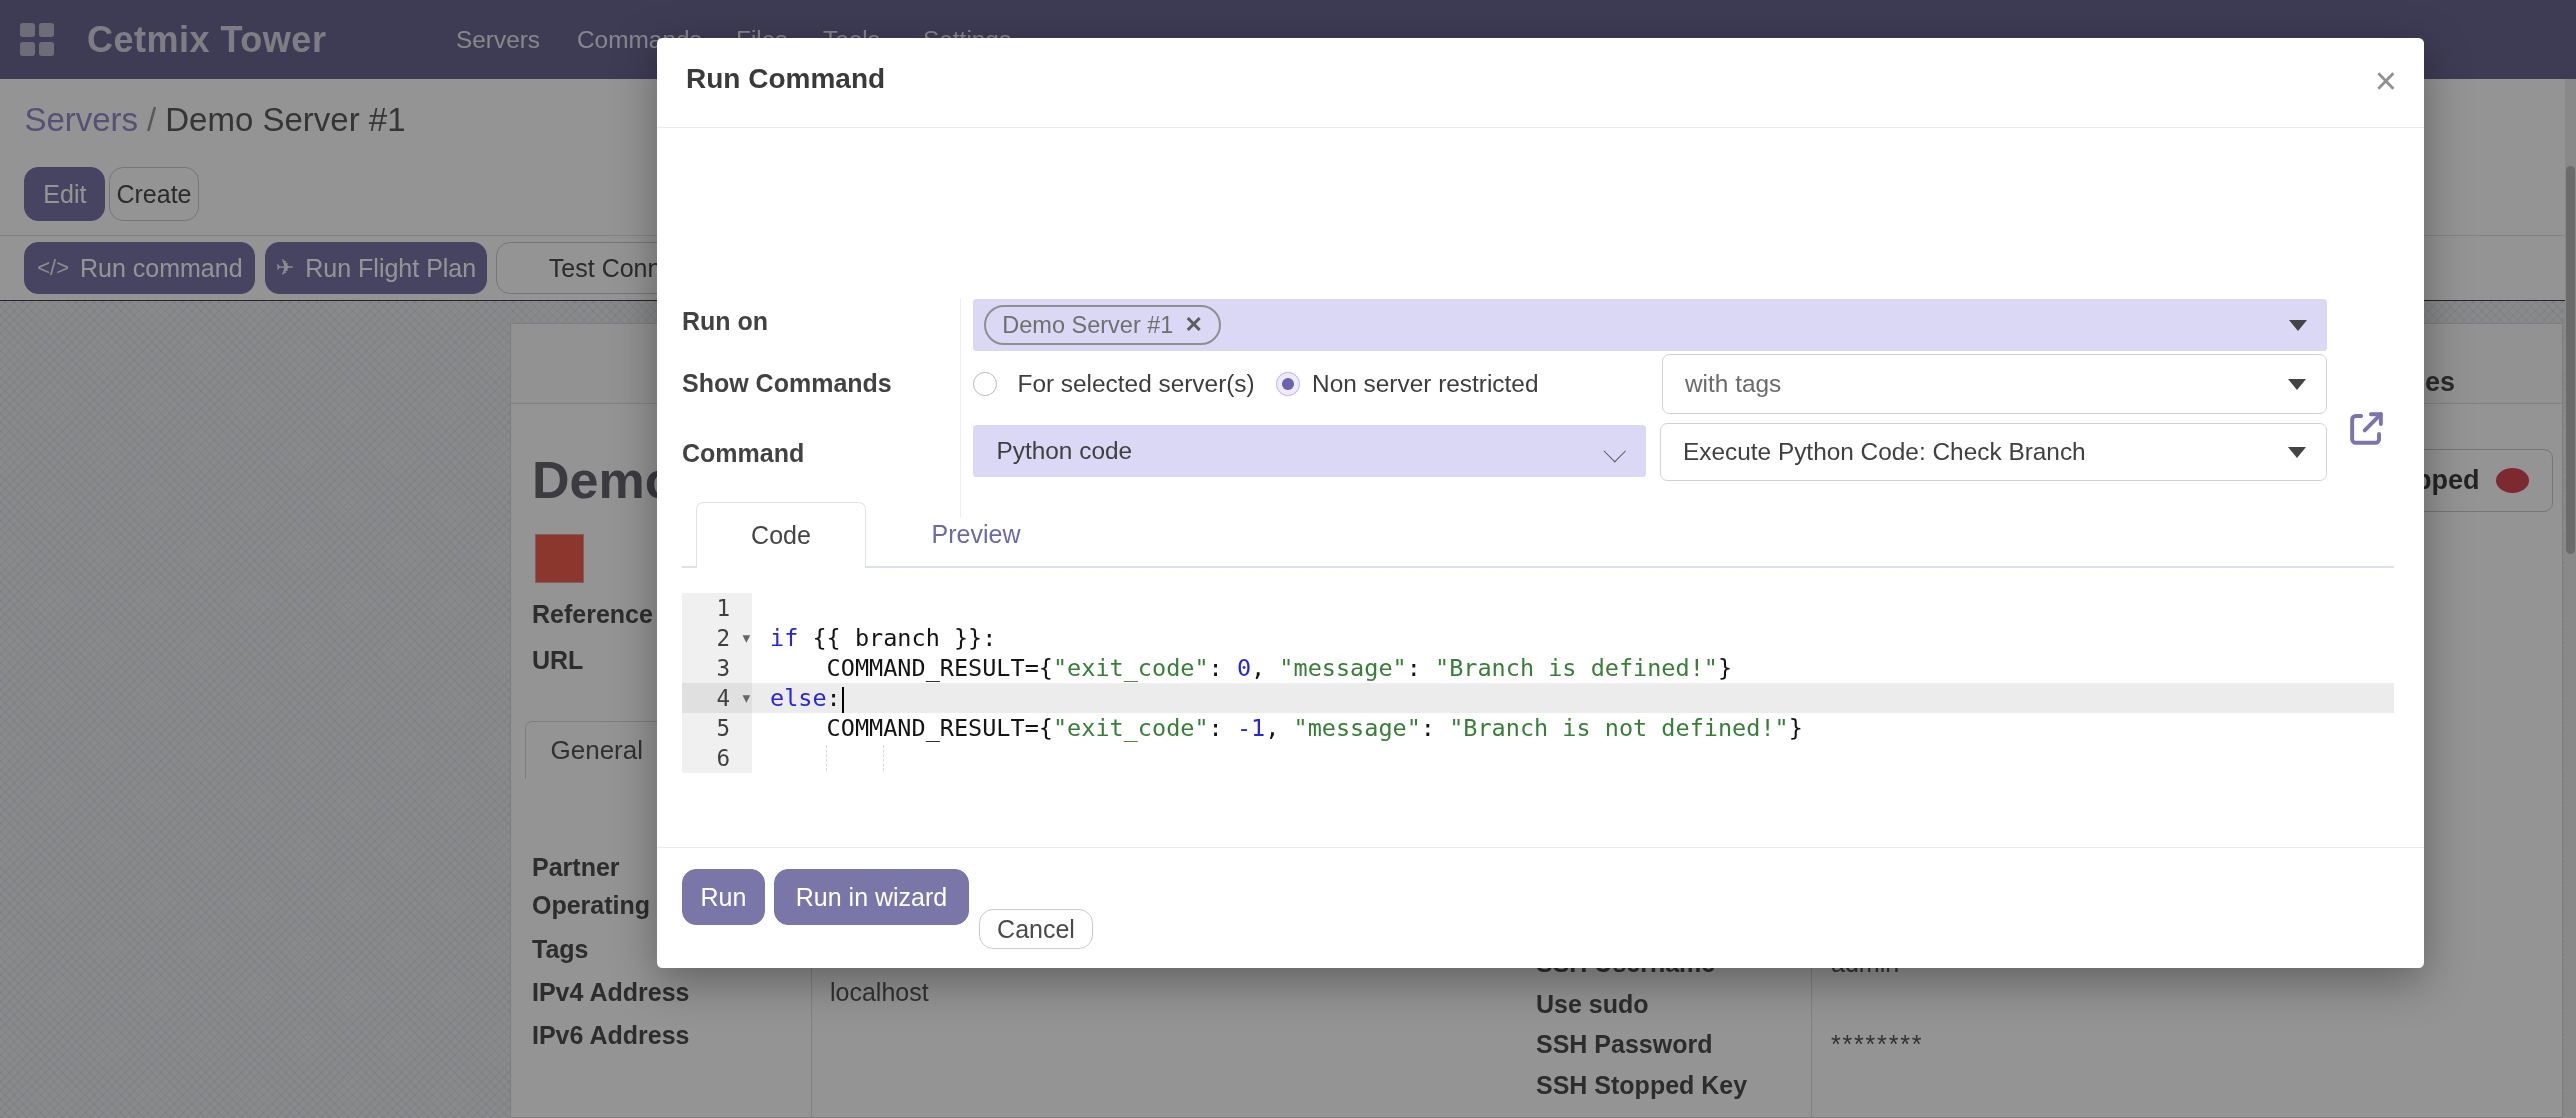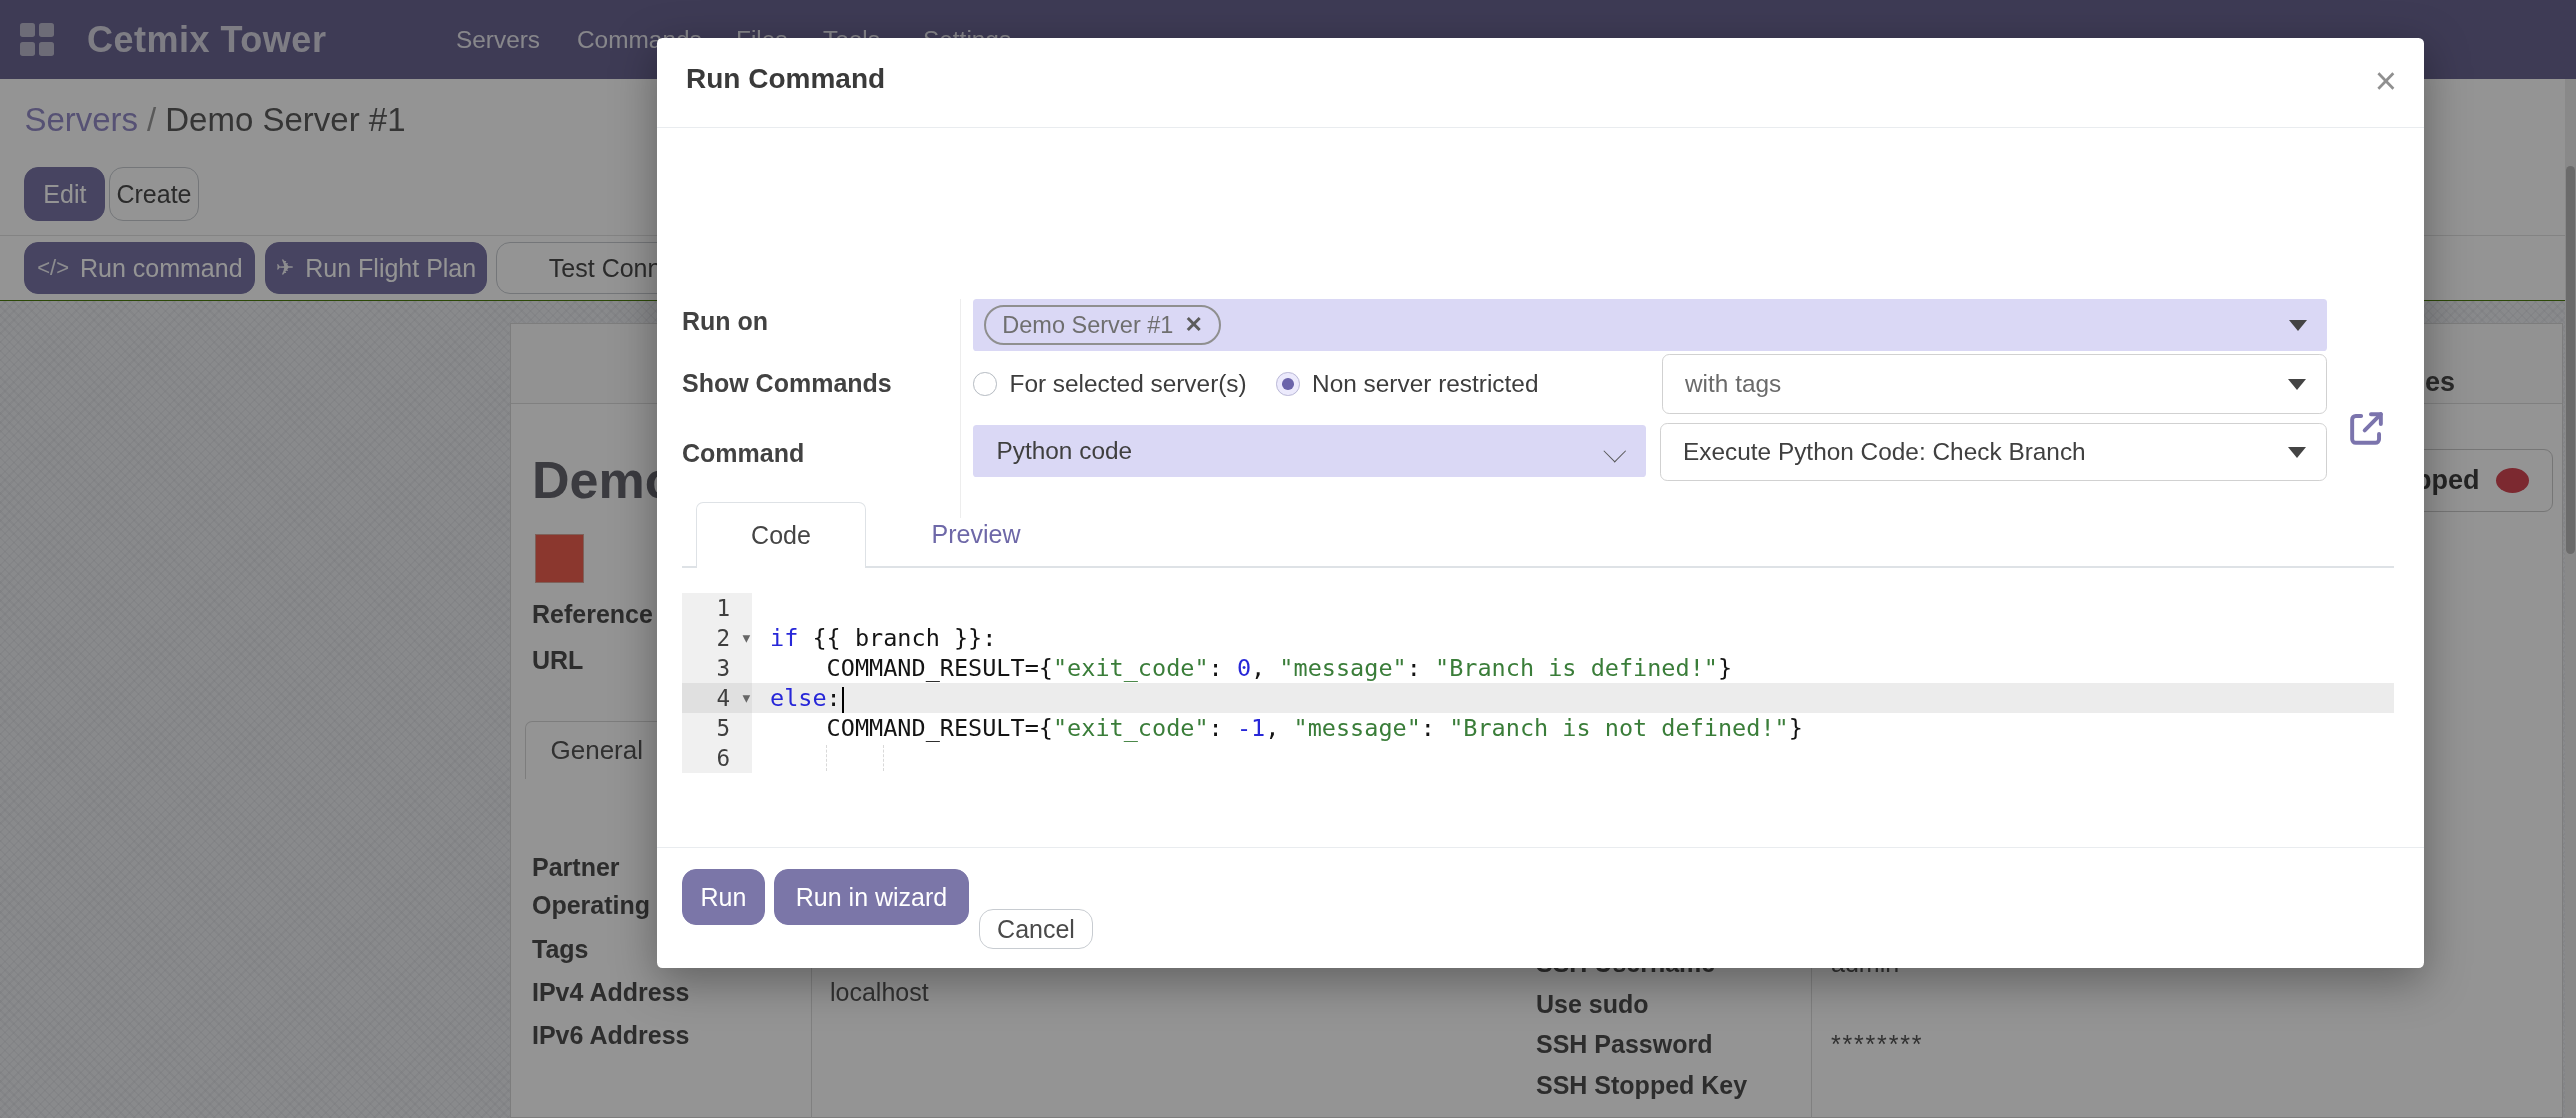--- a/index.html
+++ b/index.html
@@ -1,17 +1,17 @@
 <!DOCTYPE html>
 <html style="font-size:14.5px"><head>
 <meta charset="utf-8">
 <style>
   html,body{margin:0;padding:0;background:#555;}
   .screen{position:relative;width:2576px;height:1118px;overflow:hidden;
-    font-family:"Liberation Sans",sans-serif;background:#4d7c0f;}
+    font-family:"Liberation Sans",sans-serif;background:#404040;}
   .abs{position:absolute;}
 
   
   .navbar{left:0;top:0;width:2576px;height:79px;background:#6b6693;}
   .apps-icon{left:20px;top:22.6px;width:34px;height:34px;display:grid;
     grid-template-columns:14.5px 14.5px;grid-template-rows:14.5px 14.5px;gap:4.5px;}
   .apps-icon span{background:rgba(255,255,255,.55);border-radius:2.7px;}
   .brand{left:87px;top:0;height:79px;line-height:79px;font-size:36px;font-weight:600;
     color:rgba(255,255,255,.75);letter-spacing:0.5px;}
   .nav-item{top:0;height:79px;line-height:79px;font-size:24.4px;color:rgba(255,255,255,.85);cursor:pointer;}
@@ -186,21 +186,21 @@
     <div class="abs field-lav" style="left:316px;top:261px;width:1354px;height:52px;display:flex;align-items:center;padding:0 20px 0 11px">
       <span class="tagpill">
         <span>Demo Server #1</span>
         <span class="tag-x">✕</span>
       </span>
       <span style="flex:1"></span>
       <span class="caret"></span>
     </div>
 
     <div class="abs m-label" style="left:25px;top:331px">Show Commands</div>
-    <div class="abs" style="left:316px;top:332px;display:flex;align-items:center;gap:13px">
+    <div class="abs" style="left:316px;top:332px;display:flex;align-items:center;gap:21px">
       <span class="radio"></span>
       <span class="r-label">For selected server(s)</span>
     </div>
     <div class="abs" style="left:619px;top:332px;display:flex;align-items:center;gap:12.6px">
       <span class="radio sel">
           <span class="rdot"></span>
         </span>
       <span class="r-label">Non server restricted</span>
     </div>
     <div class="abs field-white" style="left:1005px;top:316px;width:665px;height:60px;padding:0 20px 0 22px">

